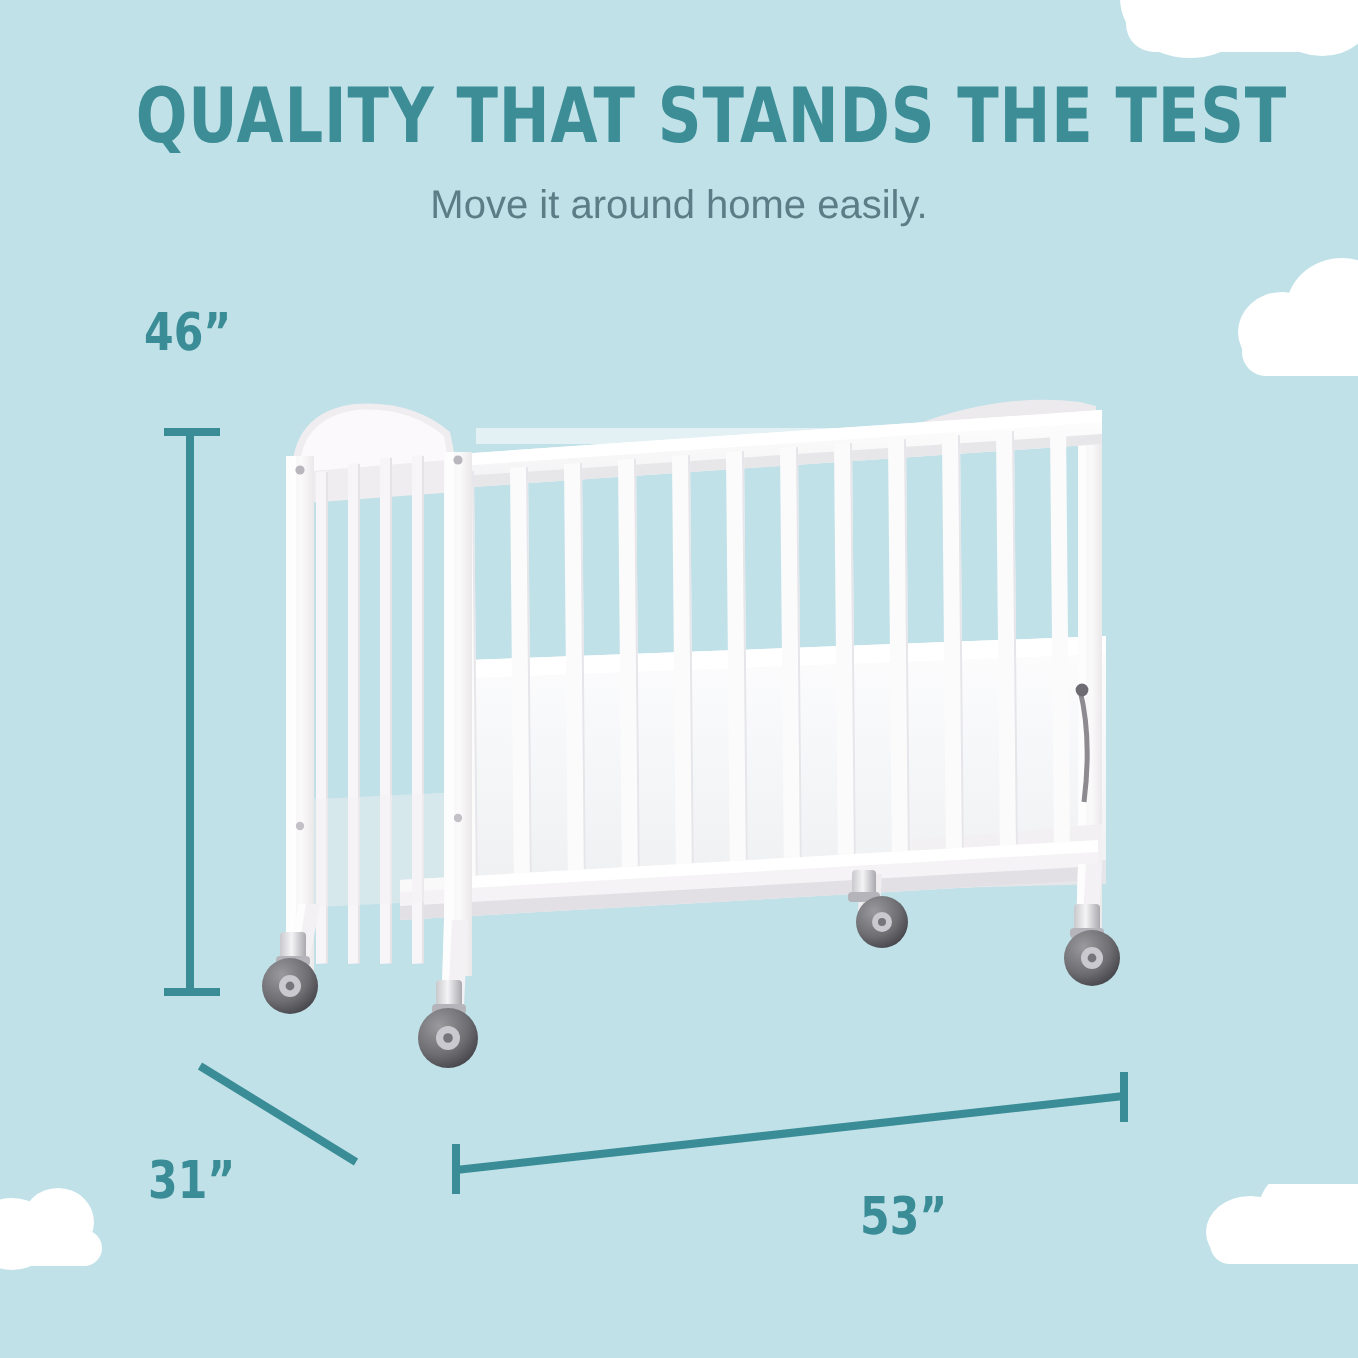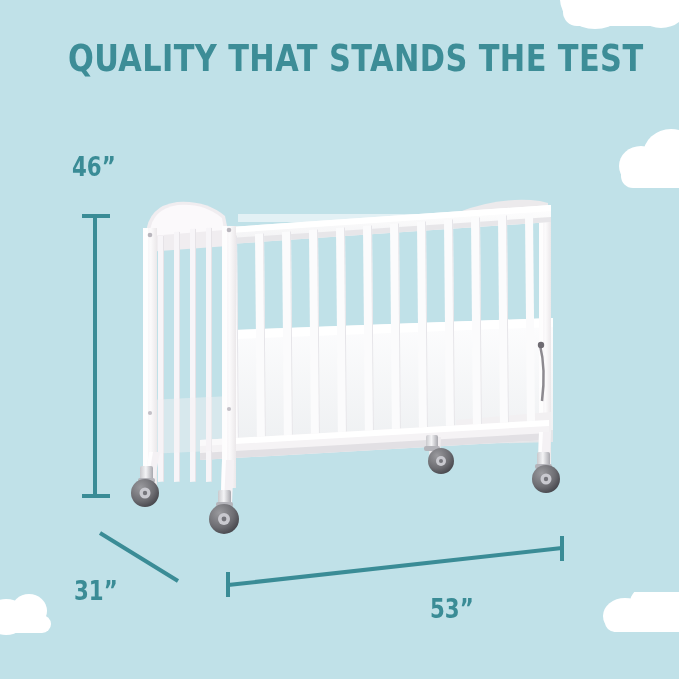--- a/index.html
+++ b/index.html
@@ -122,20 +122,21 @@
       <g fill="#ffffff">
         <ellipse cx="24" cy="24" rx="22" ry="18"></ellipse>
         <ellipse cx="56" cy="14" rx="28" ry="24"></ellipse>
         <ellipse cx="84" cy="24" rx="20" ry="16"></ellipse>
         <rect x="4" y="20" width="94" height="20" rx="10"></rect>
       </g>
     </svg>
   </div>
 
   <div id="title">QUALITY THAT STANDS THE TEST</div>
+  <div id="subtitle">Move it around home easily.</div>
 
   <svg id="crib" viewBox="0 0 679 679">
     <defs>
       <linearGradient id="railShade" x1="0" y1="0" x2="0" y2="1">
         <stop offset="0%" stop-color="#ffffff"></stop>
         <stop offset="100%" stop-color="#f1f1f3"></stop>
       </linearGradient>
       <linearGradient id="endPanel" x1="0" y1="0" x2="1" y2="0">
         <stop offset="0%" stop-color="#f3f0f2"></stop>
         <stop offset="55%" stop-color="#fbfafb"></stop>

